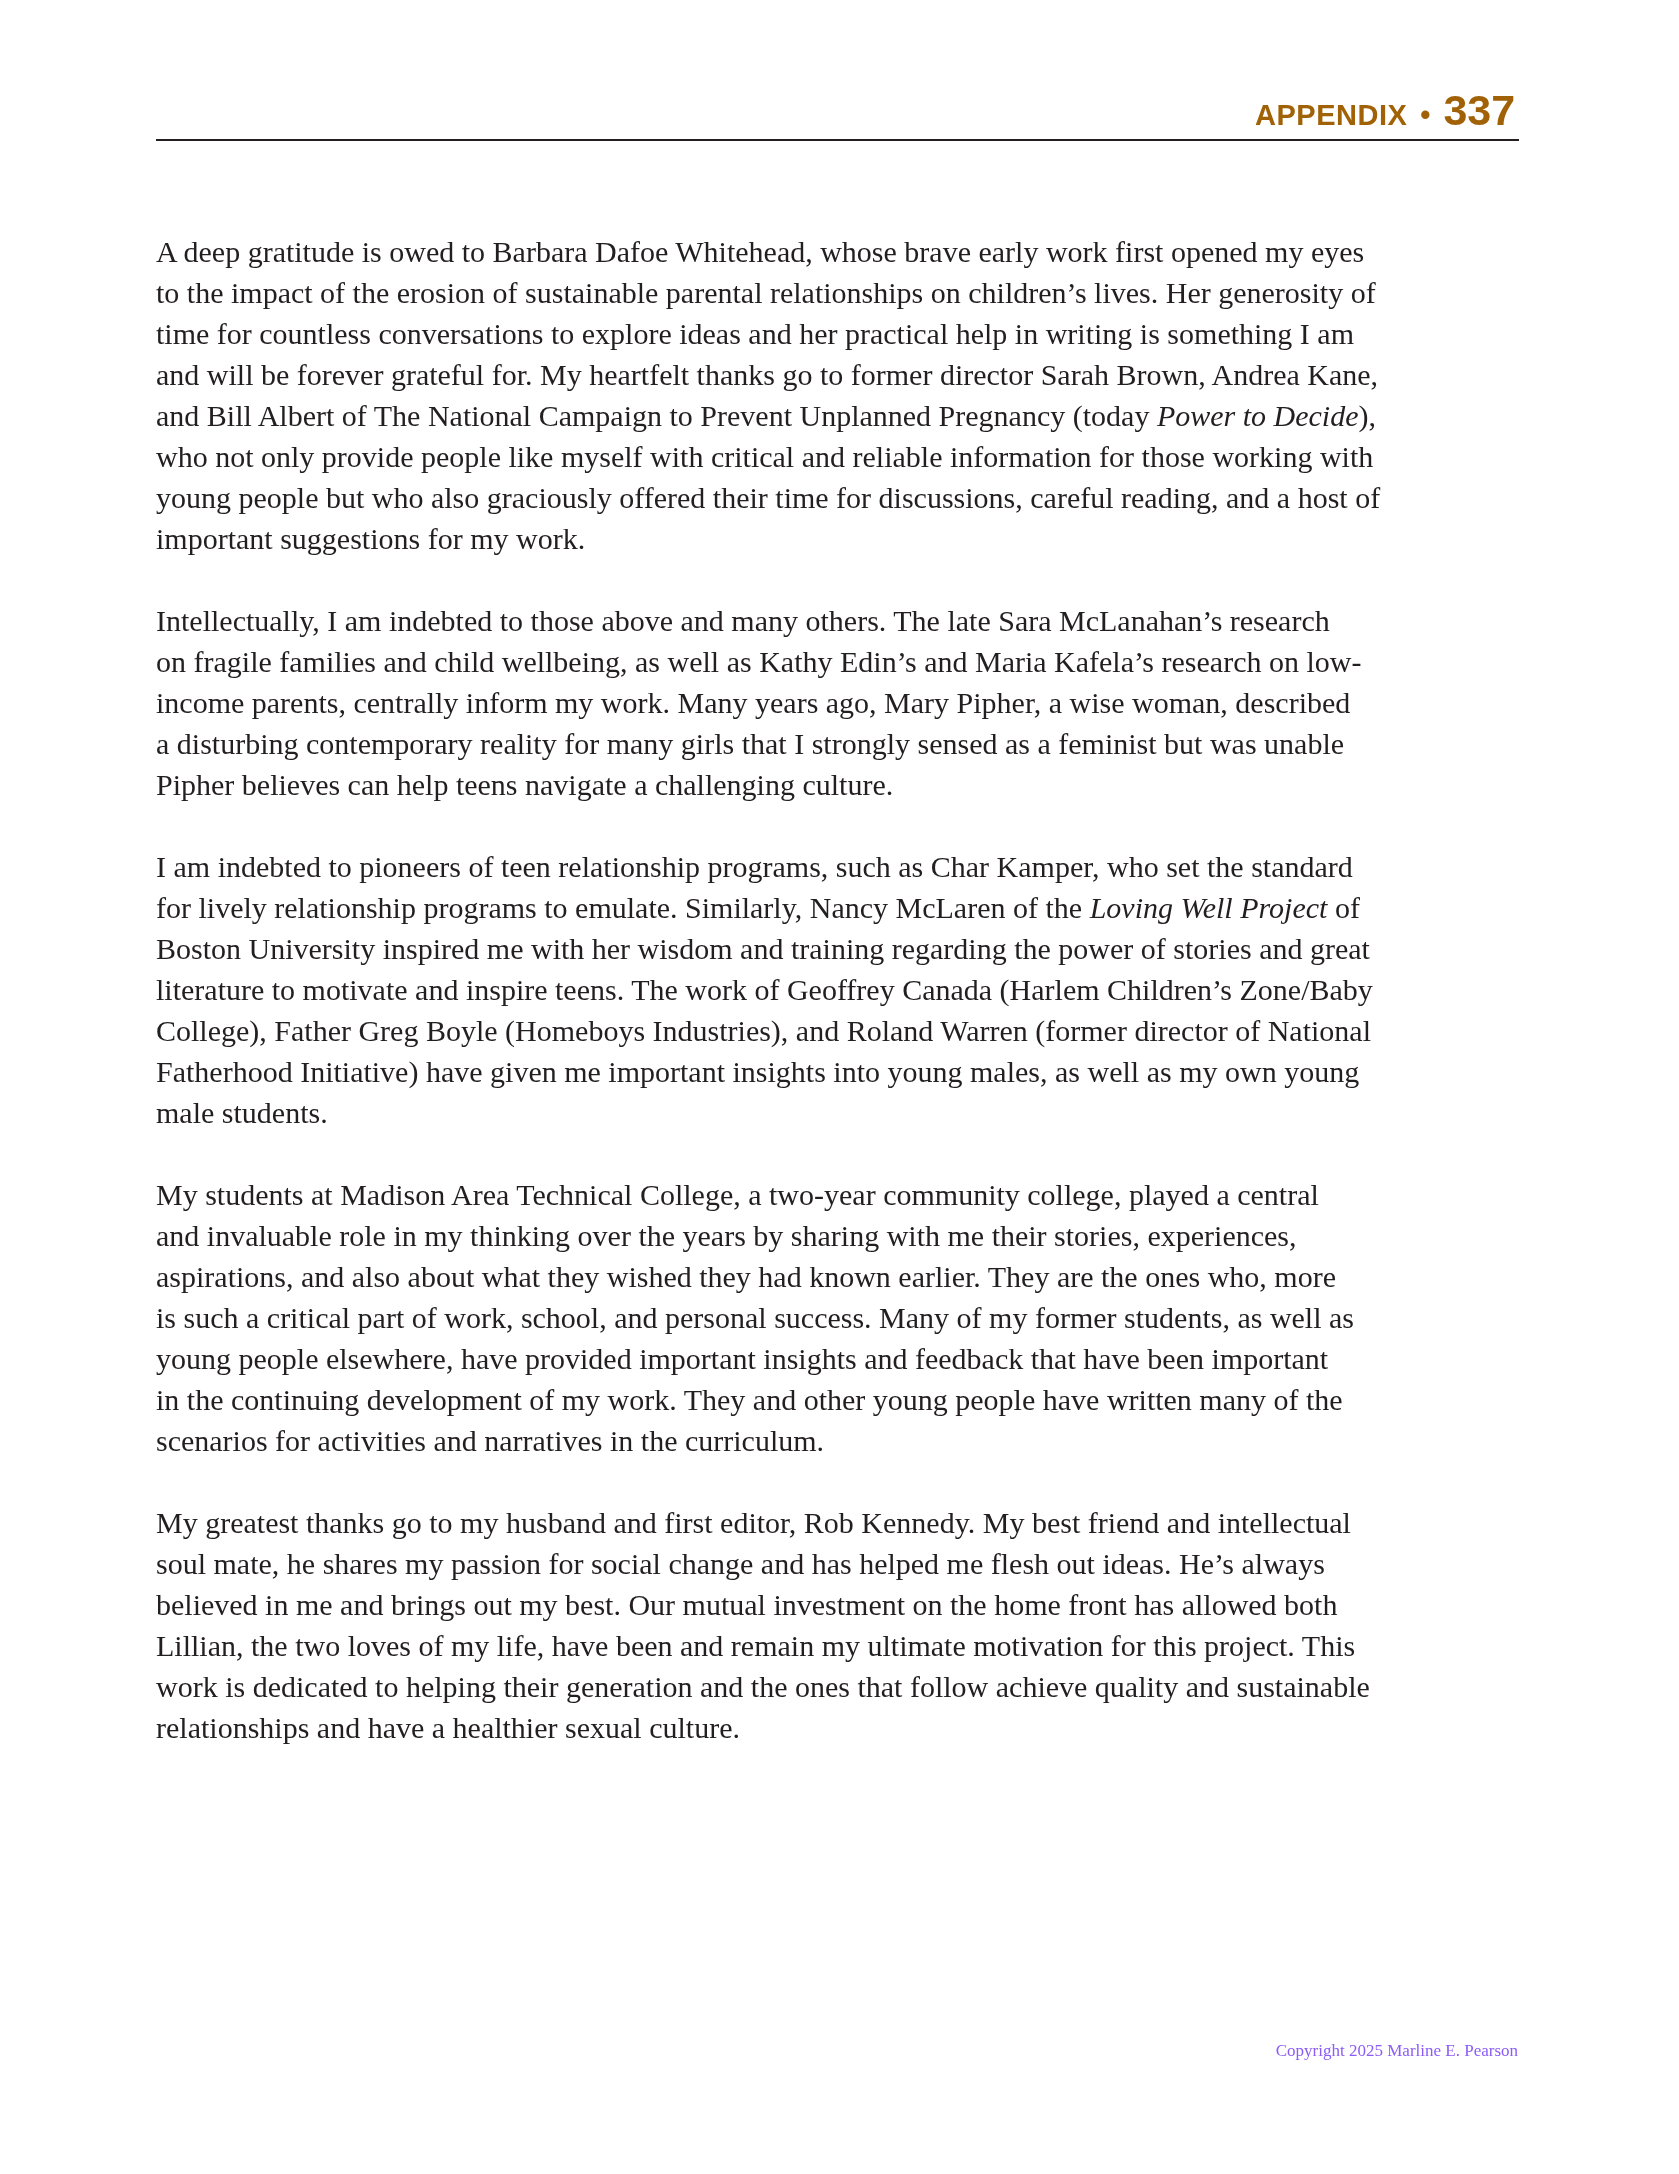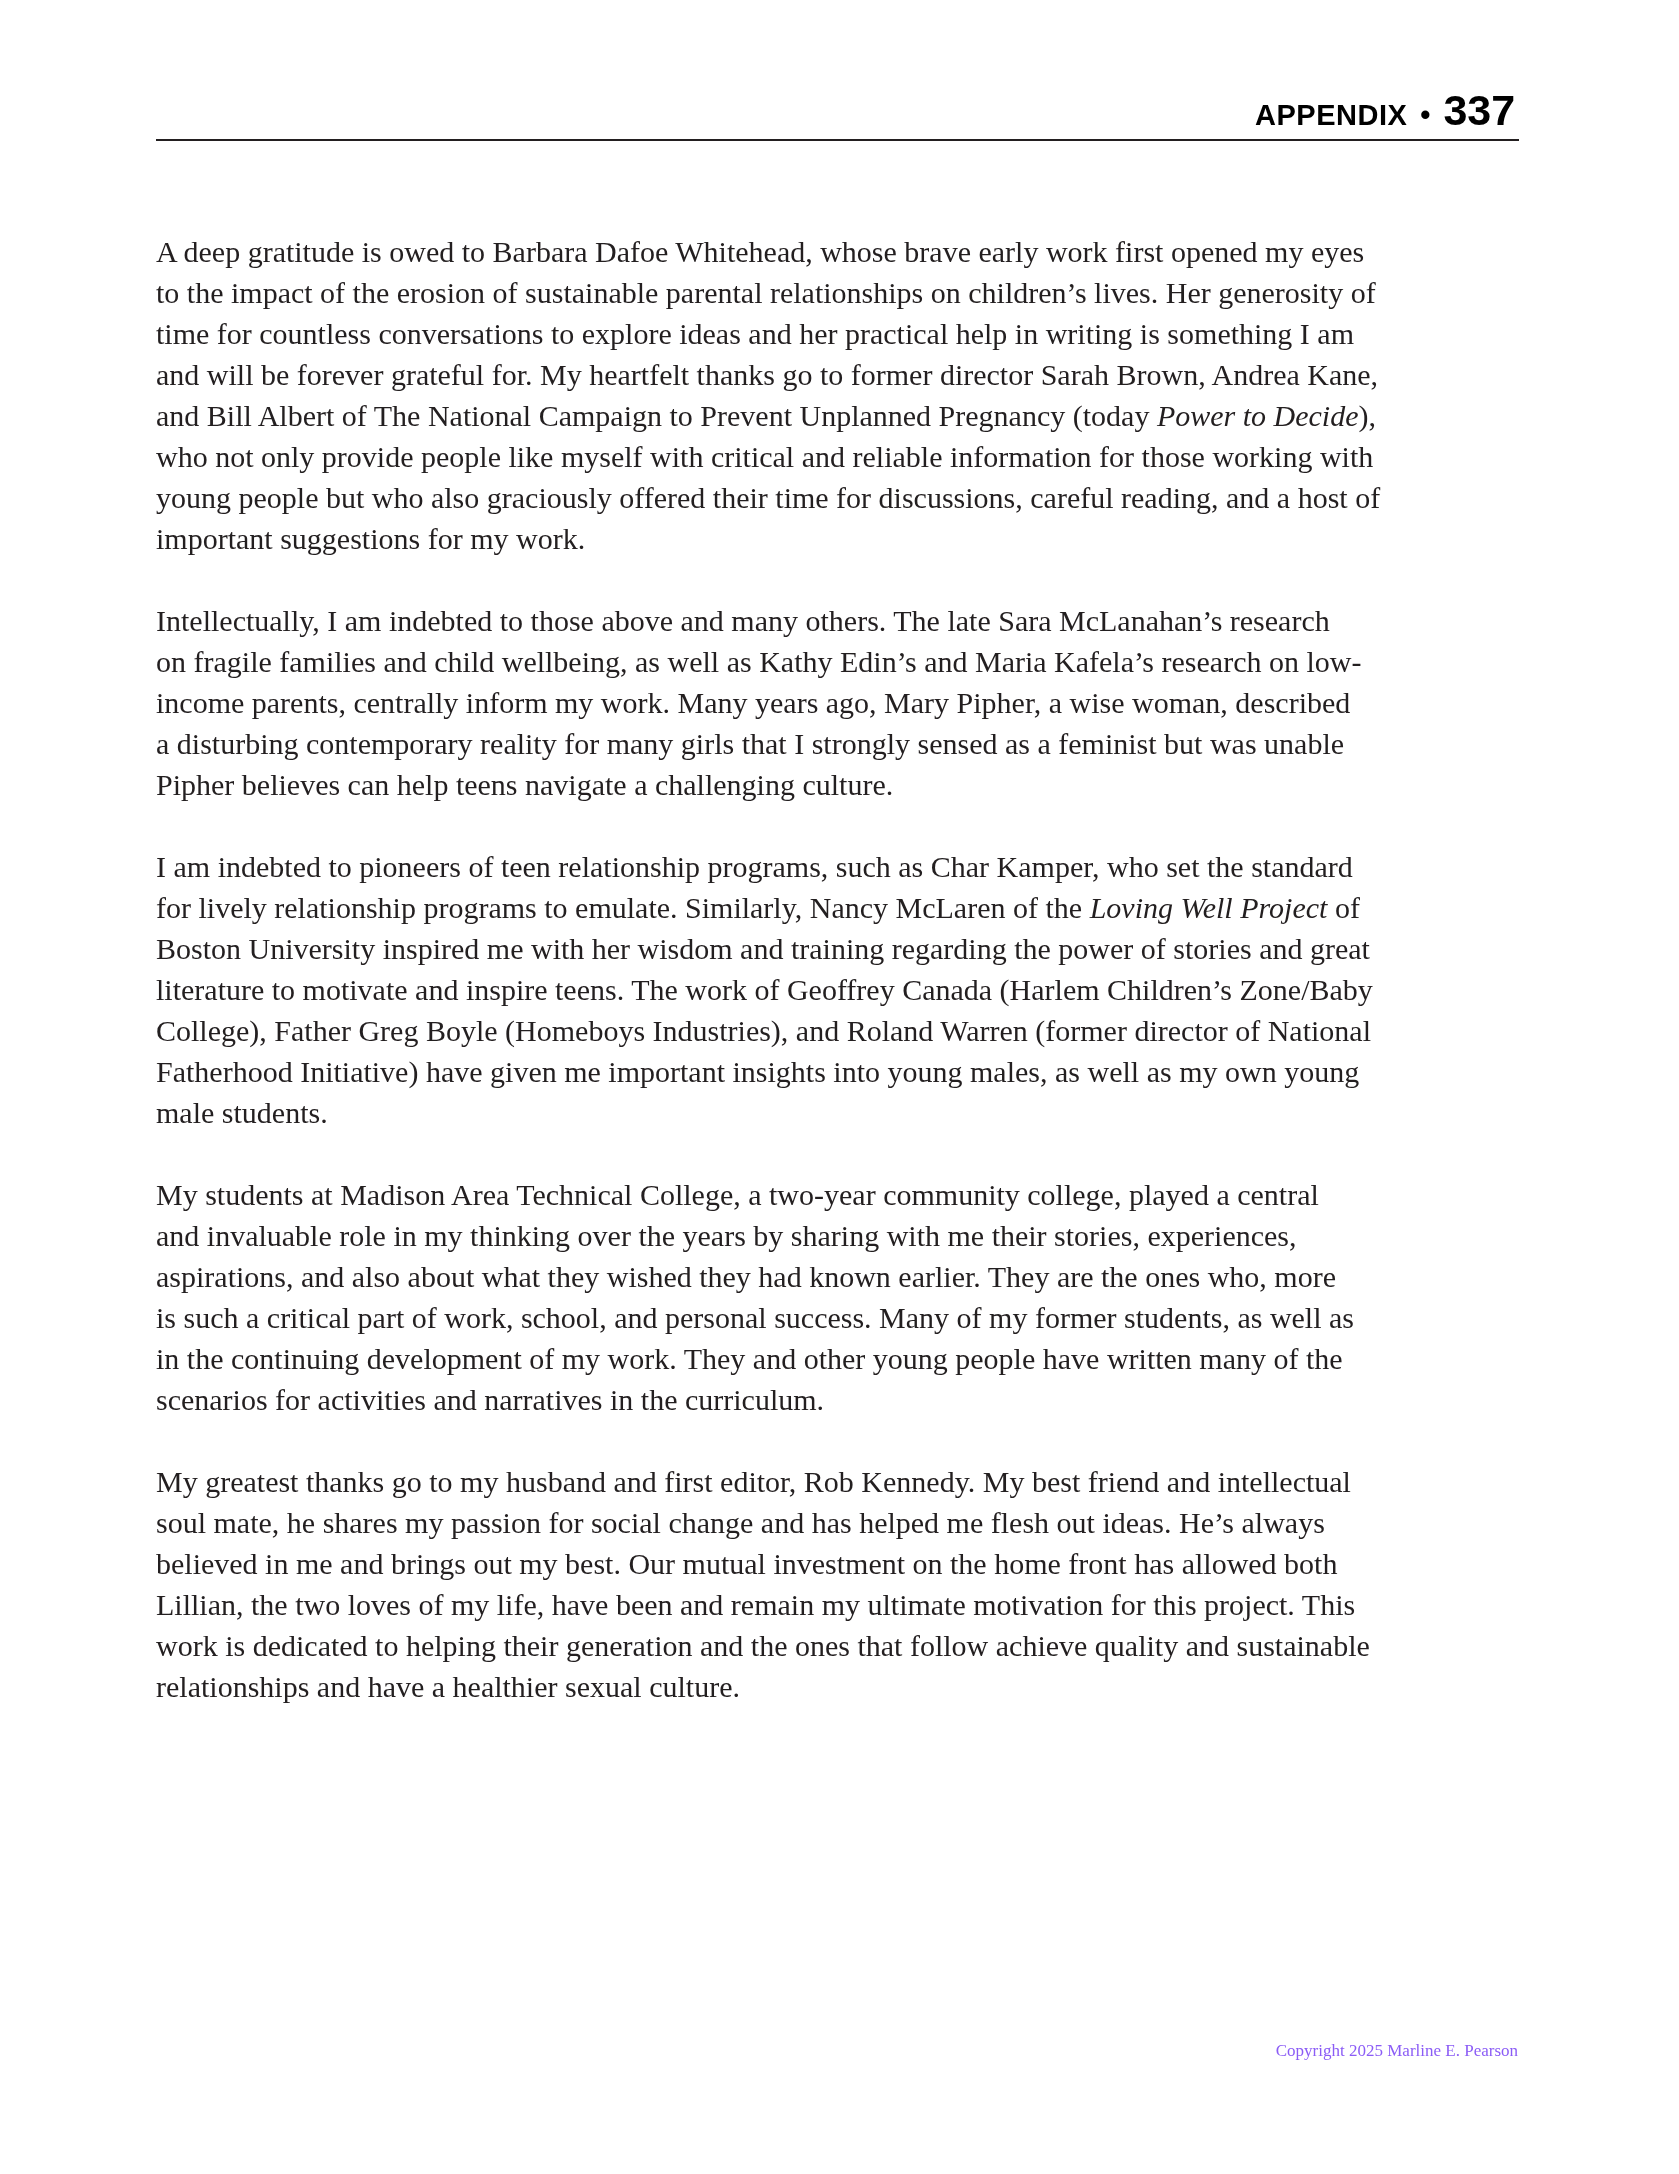--- a/index.html
+++ b/index.html
@@ -3,21 +3,21 @@
   <meta charset="utf-8">
   <style>
     html, body { margin: 0; padding: 0; background: #ffffff; }
     body { width: 1680px; height: 2174px; position: relative; overflow: hidden; color: #231f20; }
     .header {
       position: absolute; left: 156px; top: 90px; width: 1363px; height: 49px;
       border-bottom: 2.8px solid #231f20;
     }
     .header-text {
       position: absolute; right: 3.8px; bottom: 3.8px;
-      font-family: "Liberation Sans", sans-serif; font-weight: bold; color: #000000;
+      font-family: "Liberation Sans", sans-serif; font-weight: bold; color: #a16207;
       white-space: nowrap;
     }
     .header-label { font-size: 29px; letter-spacing: 0.5px; }
     .header-bullet { font-size: 29px; margin: 0 13px; }
     .header-page { font-size: 43px; }
     .body {
       position: absolute; left: 156px; top: 224px; width: 1375px;
       font-family: "Liberation Serif", serif; font-size: 30px; line-height: 41px; color: #231f20;
     }
     .para { margin: 7px 0 41px 0; }
@@ -62,20 +62,21 @@
       <span class="line"><span>literature to motivate and inspire teens. The work of Geoffrey Canada (Harlem Children’s Zone/Baby</span></span>
       <span class="line"><span>College), Father Greg Boyle (Homeboys Industries), and Roland Warren (former director of National</span></span>
       <span class="line"><span>Fatherhood Initiative) have given me important insights into young males, as well as my own young</span></span>
       <span class="line"><span>male students.</span></span>
     </p>
     <p class="para">
       <span class="line"><span>My students at Madison Area Technical College, a two-year community college, played a central</span></span>
       <span class="line"><span>and invaluable role in my thinking over the years by sharing with me their stories, experiences,</span></span>
       <span class="line"><span>aspirations, and also about what they wished they had known earlier. They are the ones who, more</span></span>
       <span class="line"><span>is such a critical part of work, school, and personal success. Many of my former students, as well as</span></span>
+      <span class="line"><span>young people elsewhere, have provided important insights and feedback that have been important</span></span>
       <span class="line"><span>in the continuing development of my work. They and other young people have written many of the</span></span>
       <span class="line"><span>scenarios for activities and narratives in the curriculum.</span></span>
     </p>
     <p class="para">
       <span class="line"><span>My greatest thanks go to my husband and first editor, Rob Kennedy. My best friend and intellectual</span></span>
       <span class="line"><span>soul mate, he shares my passion for social change and has helped me flesh out ideas. He’s always</span></span>
       <span class="line"><span>believed in me and brings out my best. Our mutual investment on the home front has allowed both</span></span>
       <span class="line"><span>Lillian, the two loves of my life, have been and remain my ultimate motivation for this project. This</span></span>
       <span class="line"><span>work is dedicated to helping their generation and the ones that follow achieve quality and sustainable</span></span>
       <span class="line"><span>relationships and have a healthier sexual culture.</span></span>

